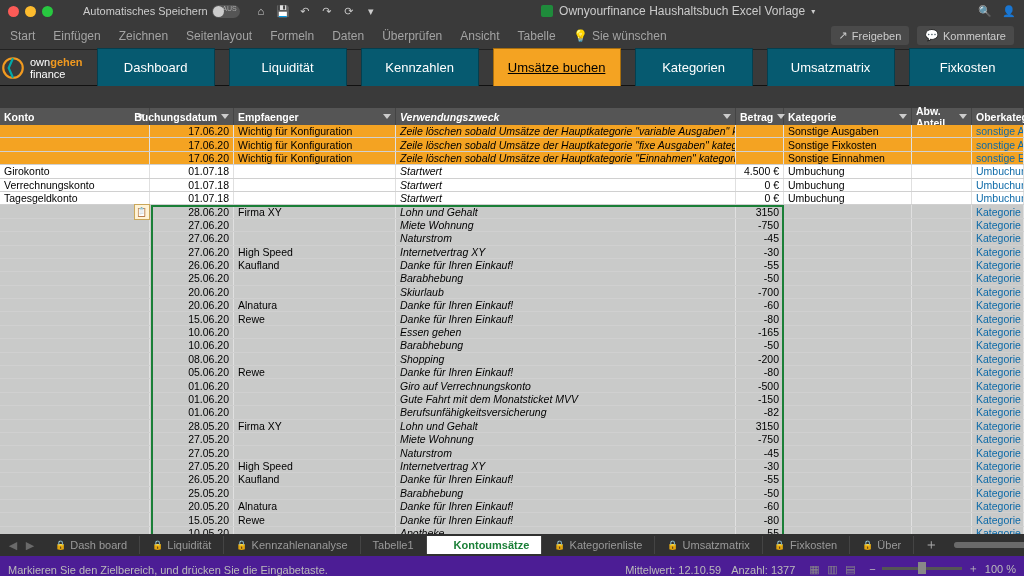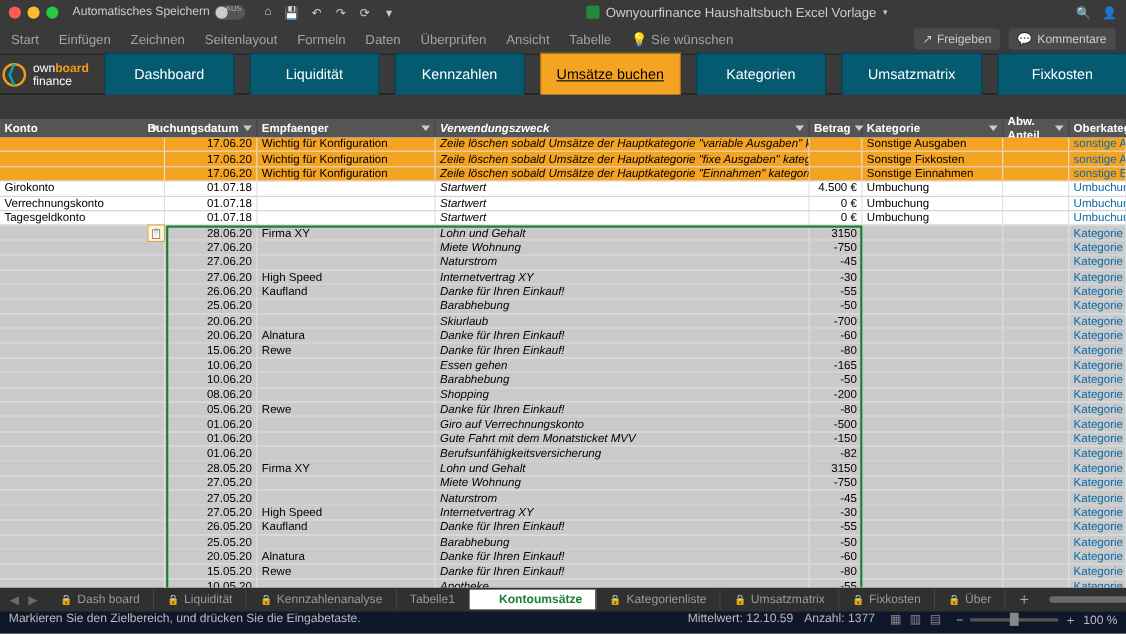--- a/index.html
+++ b/index.html
@@ -3,21 +3,21 @@
 <meta charset="utf-8">
 <style>
   * { margin:0; padding:0; box-sizing:border-box; font-family: -apple-system, "Helvetica Neue", Arial, sans-serif; }
   body { width:1024px; height:576px; overflow:hidden; background:#2e2e2e; font-size:11px; color:#ddd; display:flex; flex-direction:column; }
 
   
   .titlebar { background:#3a3a3a; height:22px; display:flex; align-items:center; padding:0 8px; gap:6px; }
   .traffic { display:flex; gap:6px; }
   .dot { width:11px; height:11px; border-radius:50%; }
   .dot.red{background:#fc5b57;} .dot.yellow{background:#fdbc2e;} .dot.green{background:#28c840;}
-  .auto-save { margin-left:7px; display:flex; align-items:center; gap:4px; font-size:11px; color:#ccc;}
+  .auto-save { margin-left:24px; display:flex; align-items:center; gap:4px; font-size:11px; color:#ccc;}
   .switch { width:28px; height:13px; background:#555; border-radius:7px; position:relative; }
   .switch::after{content:"";position:absolute;width:11px;height:11px;border-radius:50%;background:#ccc;top:1px;left:1px;}
   .switch .lbl{position:absolute;right:3px;top:0;font-size:7px;color:#aaa;}
   .tb-icons { display:flex; gap:8px; margin-left:8px; color:#ccc; }
   .tb-icons span { display:inline-flex; width:14px; justify-content:center; }
   .doc-title { flex:1; text-align:center; color:#ccc; font-size:12px; display:flex; justify-content:center; gap:6px; align-items:center;}
   .doc-title .excel-icon{width:12px;height:12px;background:#1f8b3b;border-radius:2px;}
   .right-icons{display:flex;gap:10px;color:#ccc;align-items:center;}
 
   
@@ -58,21 +58,21 @@
   .sheetbar .nav{display:flex;gap:3px;padding:0 6px;}
   .sheetbar .nav span{width:14px;text-align:center;color:#6a6a6a;}
   .sheet-tab{padding:3px 12px;border-right:1px solid #444;display:flex;gap:4px;align-items:center;cursor:default;}
   .sheet-tab.active{background:#fff;color:#1a7f37;font-weight:600;padding-left:27px;}
   .sheet-tab .lock{font-size:9px;}
   .plus{padding:0 10px;font-size:14px;color:#aaa;}
   .hscroll{flex:1;margin:0 6px;height:6px;background:#444;border-radius:3px;position:relative;}
   .hscroll::after{content:"";position:absolute;left:0;width:80px;height:6px;background:#6a6a6a;border-radius:3px;}
 
   
-  .status { height:20px; background:#0f172a; display:flex; align-items:flex-start; color:#bbb; padding:0 8px; font-size:11px; gap:10px;}
+  .status { height:20px; background:#4c1d95; display:flex; align-items:flex-end; color:#bbb; padding:0 8px; font-size:11px; gap:10px;}
   .status .msg{flex:1;}
   .status .views span{display:inline-block;width:18px;text-align:center;color:#888;}
   .zoom{display:flex;align-items:center;gap:6px;}
   .slider{width:80px;height:3px;background:#555;position:relative;}
   .slider::after{content:"";position:absolute;width:8px;height:12px;background:#888;top:-5px;left:36px;}
 
   
   .spacer { height:22px; background:#3a3a3a;}
 </style>
 </head>
@@ -125,21 +125,21 @@
     <div class="btn">💬 <span>Kommentare</span></div>
   </div>
 </div>
 
 <div class="navrow">
   <div class="logo">
     <svg width="26" height="26" viewBox="0 0 24 24">
         <circle cx="12" cy="12" r="9" fill="none" stroke="#f29a1f" stroke-width="2"></circle>
         <path d="M12 3 L8 12 L12 21" fill="none" stroke="#0aa" stroke-width="2"></path>
       </svg>
-    <span><span>own</span><b>board</b><br><span>finance</span></span>
+    <span><span>own</span><b>gehen</b><br><span>finance</span></span>
   </div>
   <div id="navbtns" style="display:flex;gap:14px;">
       <div class="navbtn">Dashboard</div>
       <div class="navbtn">Liquidität</div>
       <div class="navbtn">Kennzahlen</div>
       <div class="navbtn active wide">Umsätze buchen</div>
       <div class="navbtn">Kategorien</div>
       <div class="navbtn wide">Umsatzmatrix</div>
       <div class="navbtn">Fixkosten</div>
     </div>

